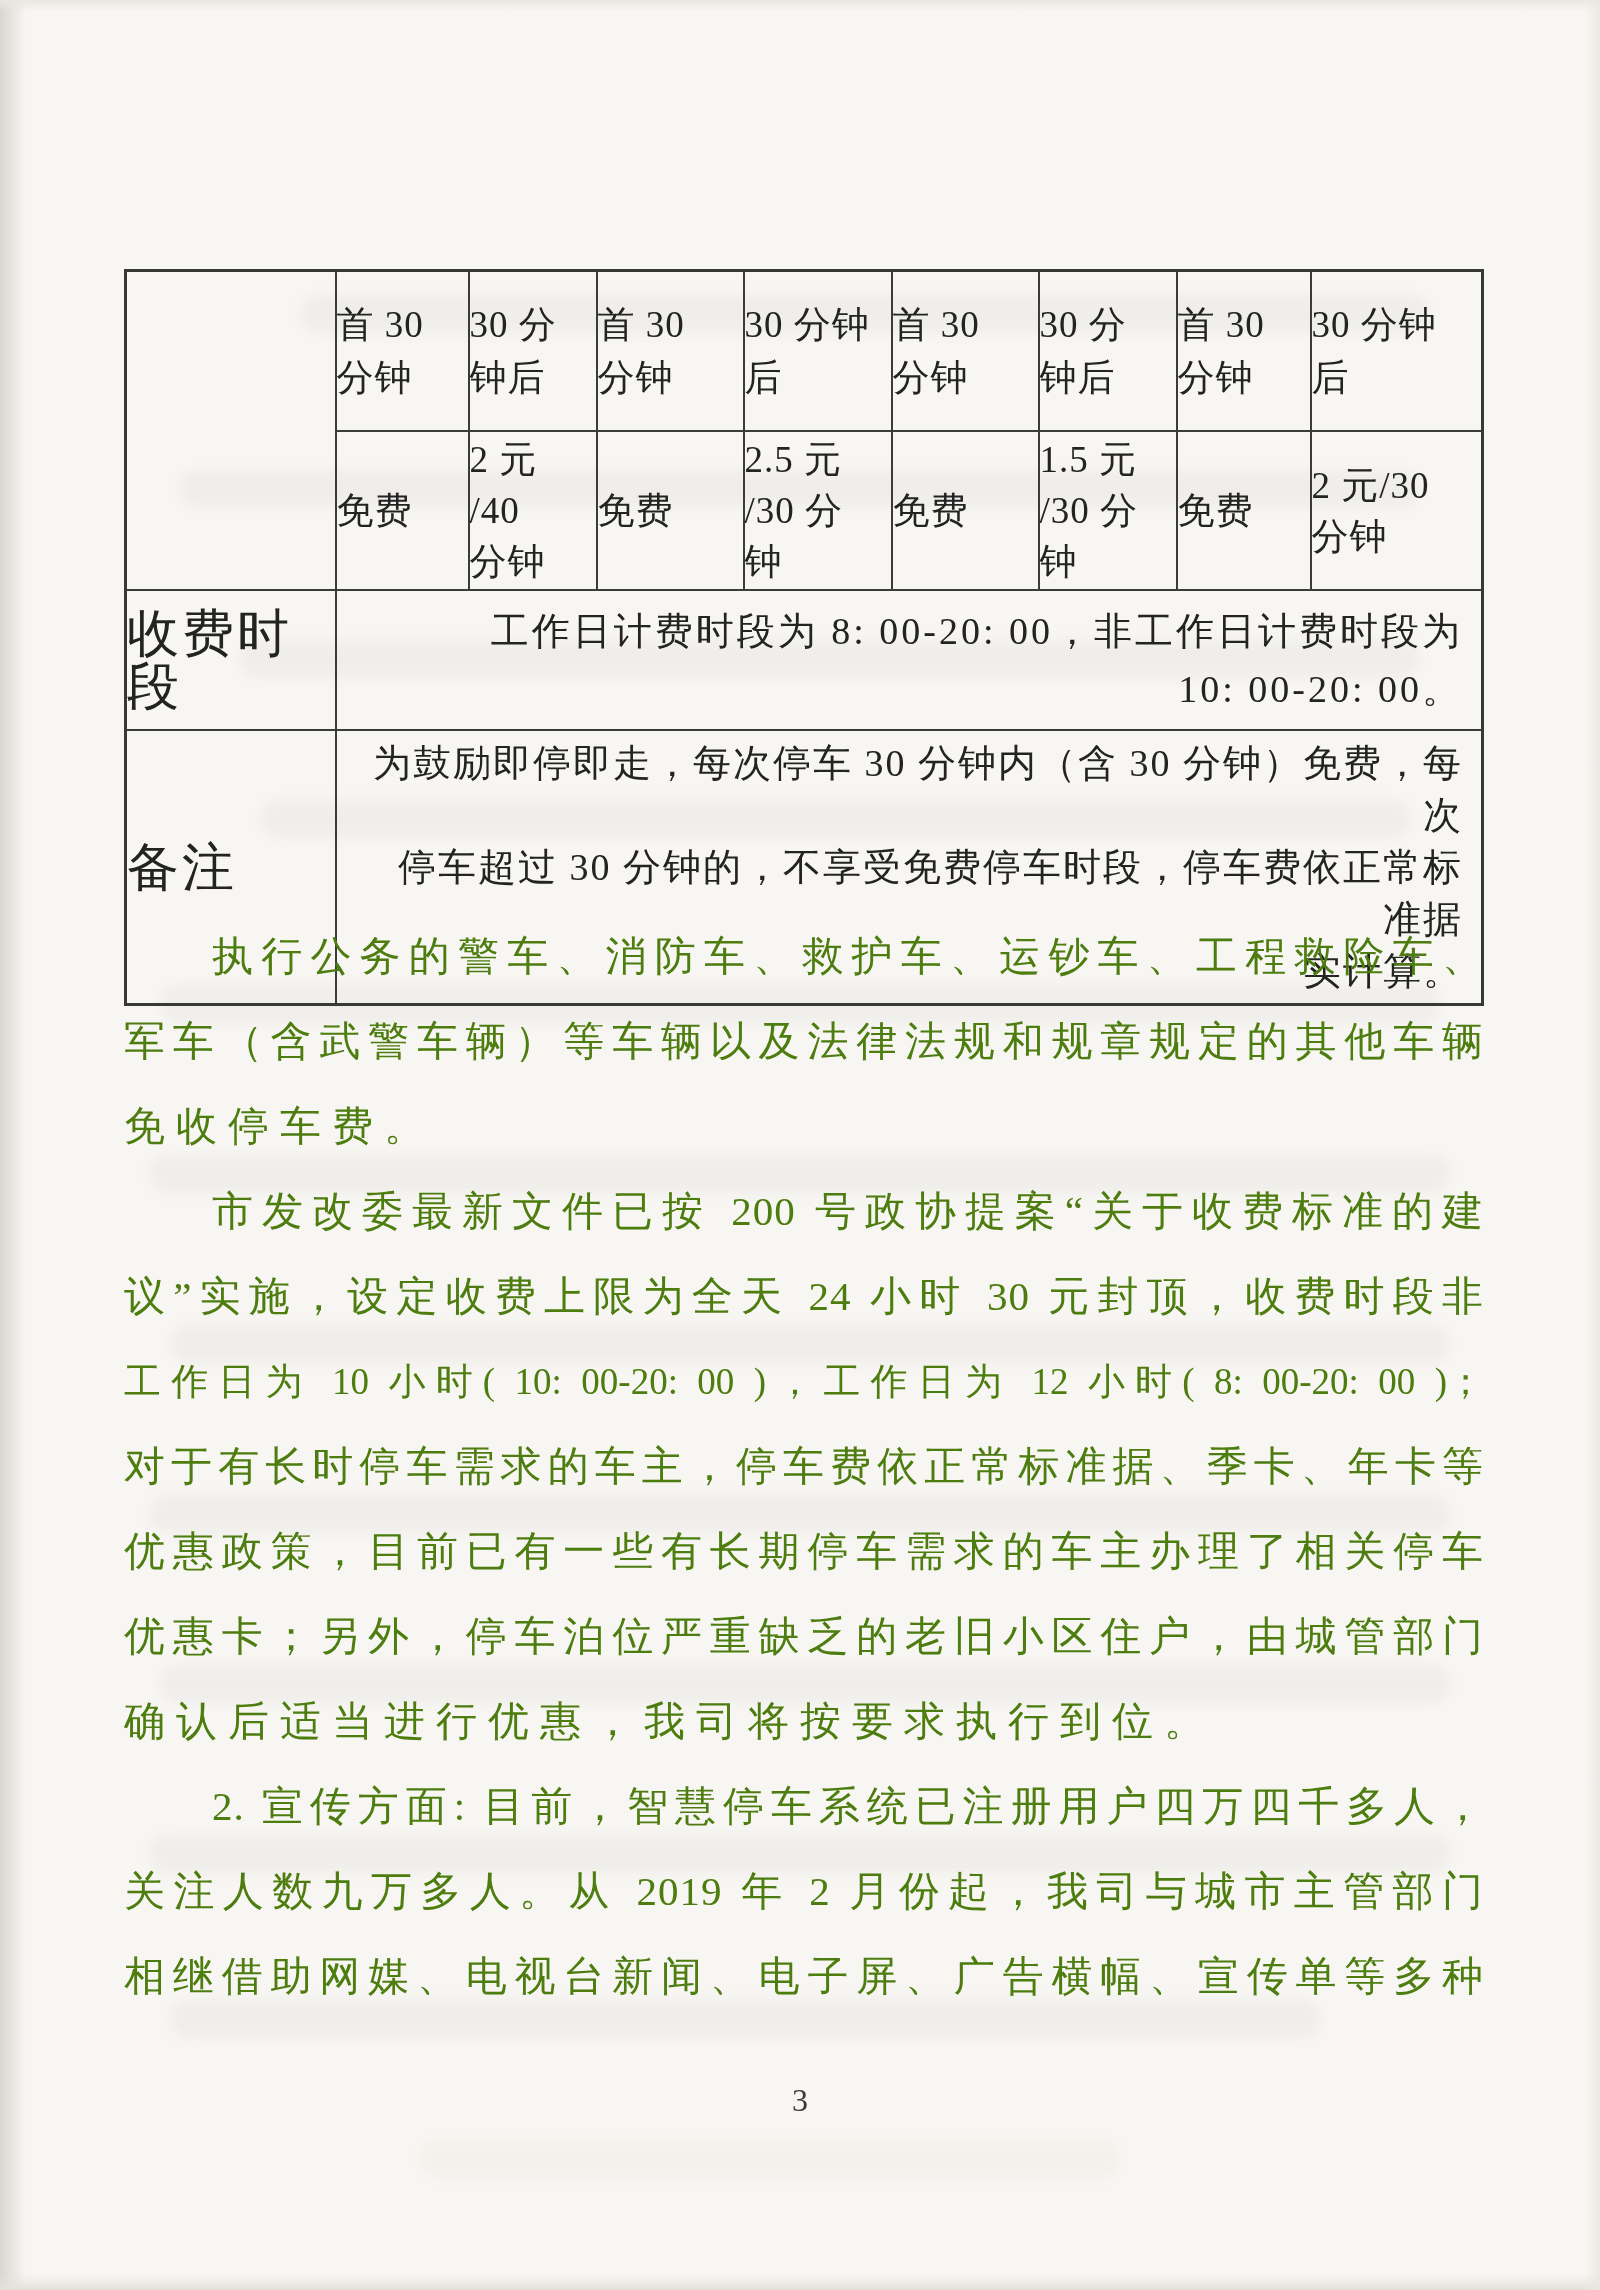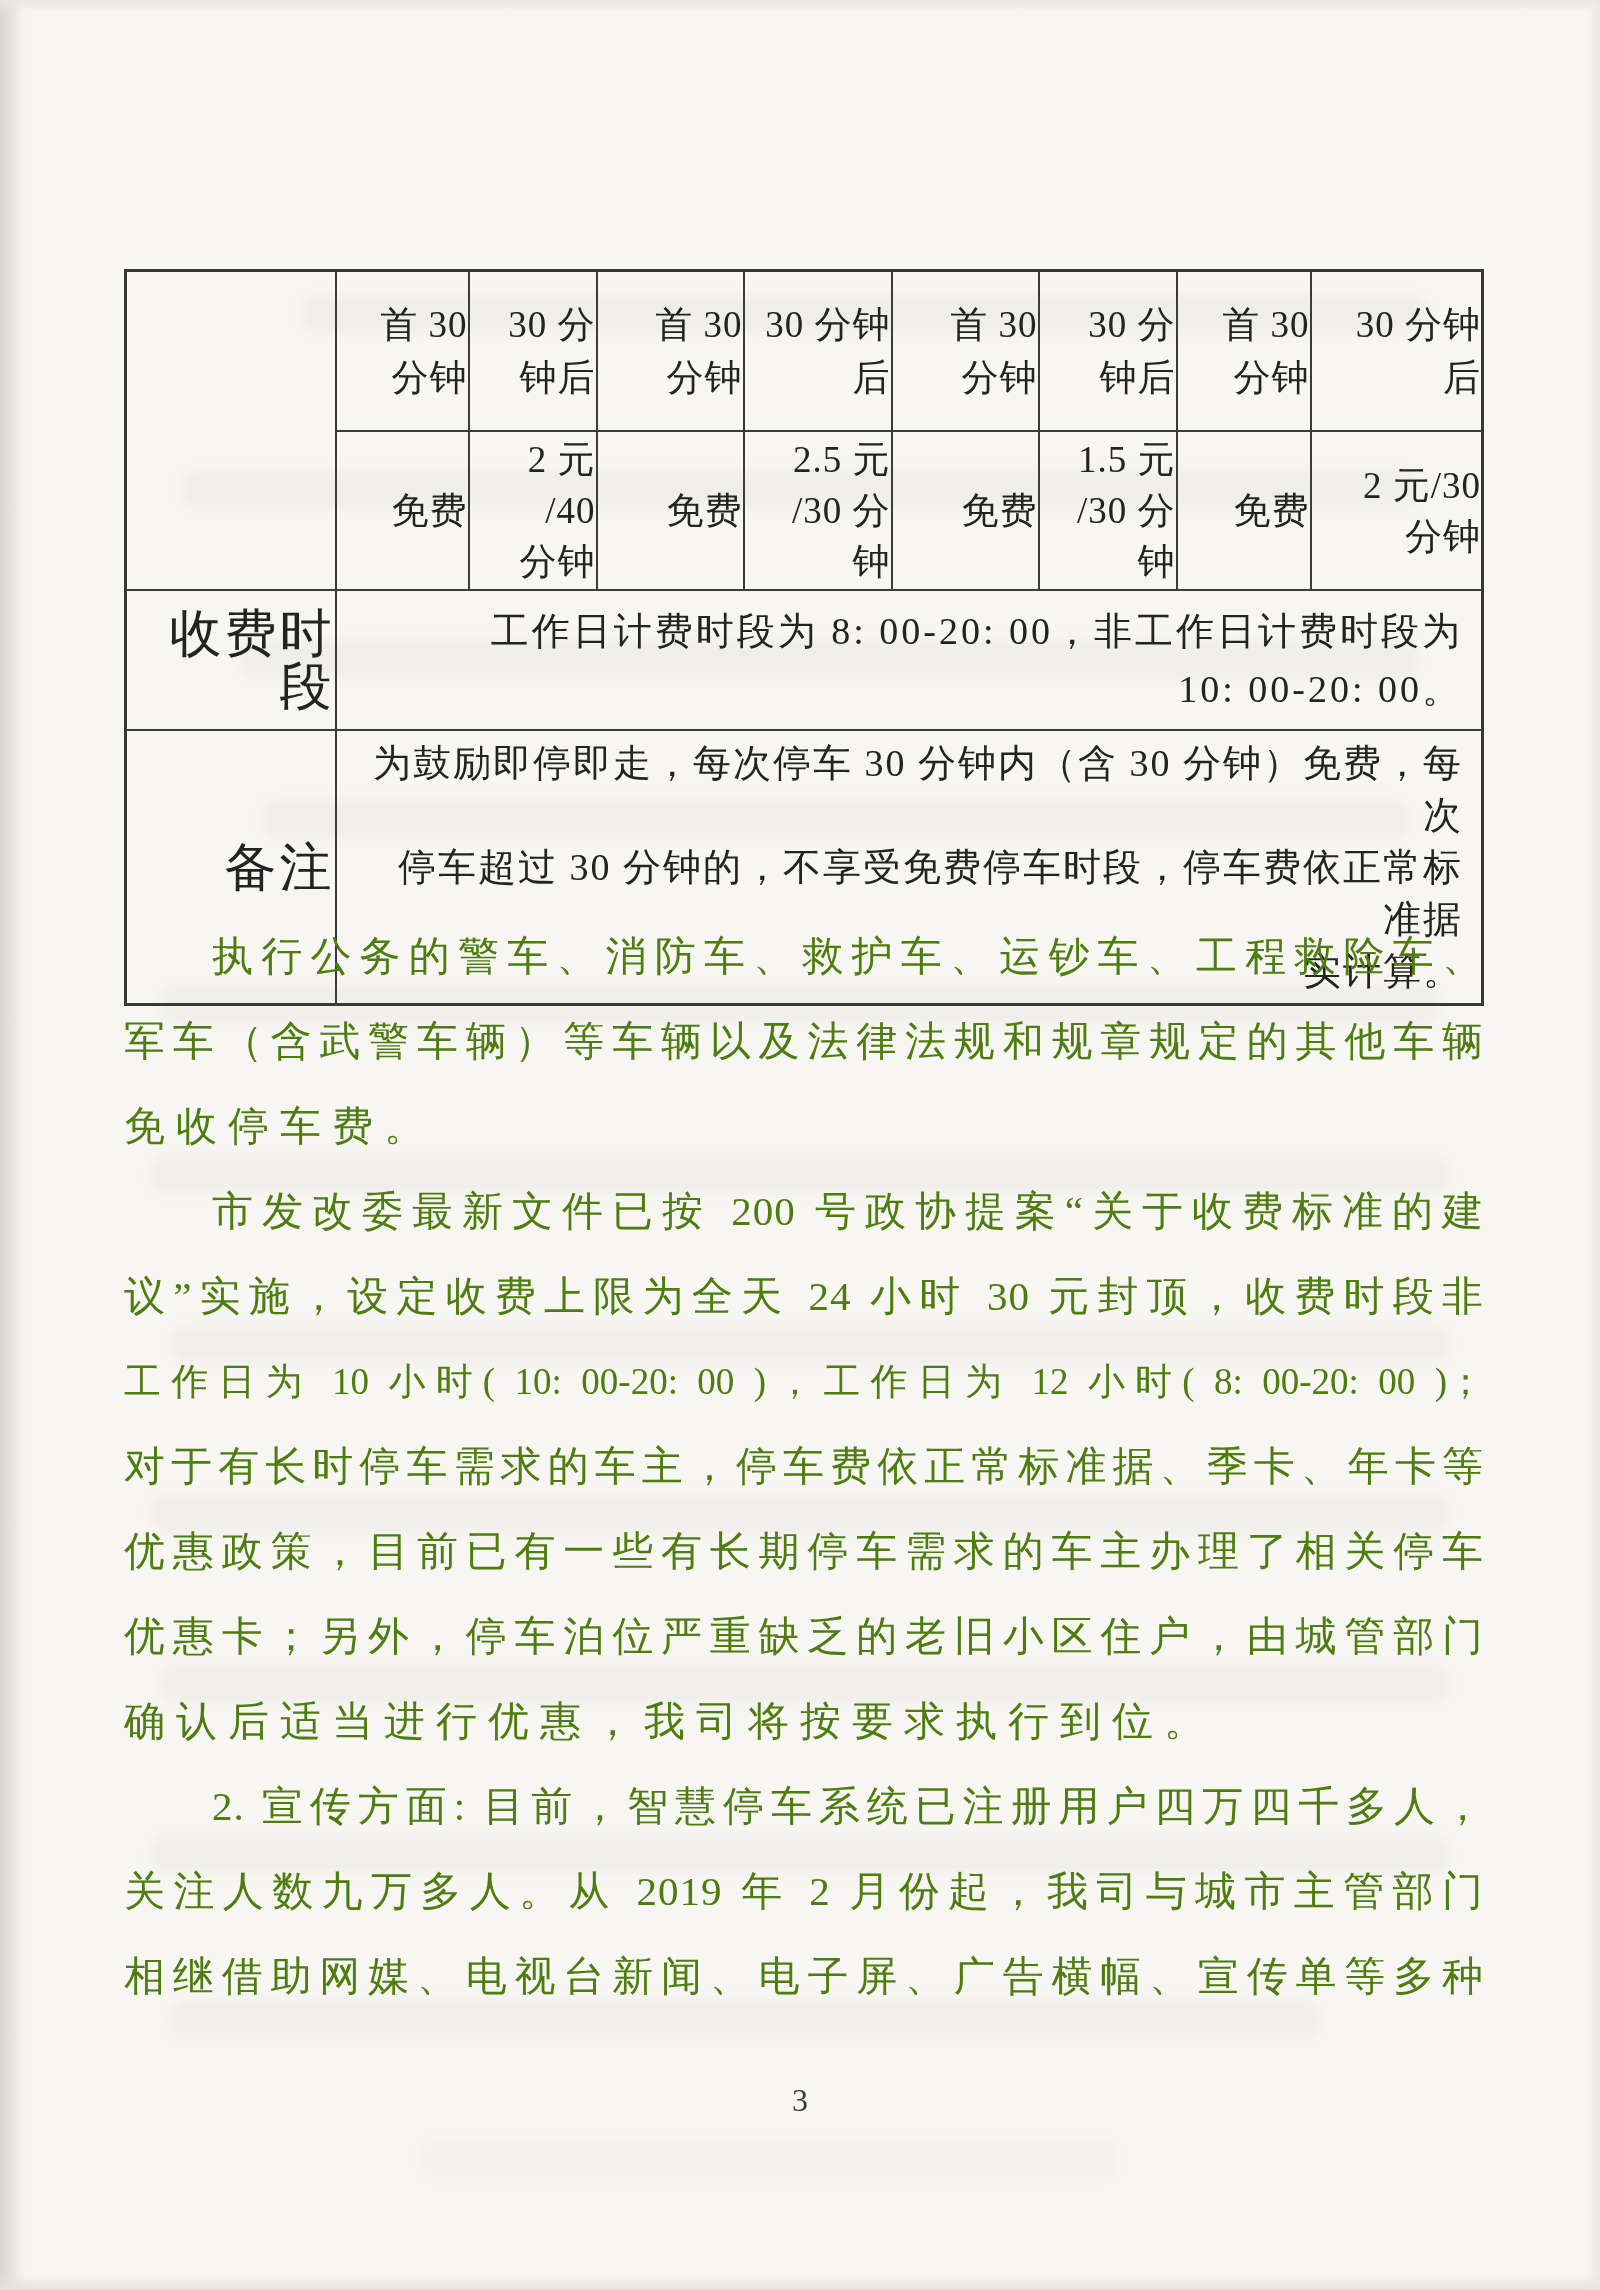--- a/index.html
+++ b/index.html
@@ -41,21 +41,21 @@
 
   
   table.fee-table{
     position:absolute;left:124px;top:269px;
     border-collapse:collapse;table-layout:fixed;
     border:3px solid #383838;
   }
   .fee-table td{
     border:2px solid #3b3b3b;
     padding:0;
-    text-align:right;vertical-align:middle;
+    text-align:left;vertical-align:middle;
     font-size:37px;line-height:53px;
     white-space:pre-line;
     letter-spacing:1px;
     color:#232323;
   }
   .fee-table tr.r-head td{height:158px;}
   .fee-table tr.r-fee td{height:157px;line-height:51px;}
   .fee-table tr.r-period td{height:126px;}
   .fee-table tr.r-remark td{height:157px;}
   .fee-table td.row-label{font-size:52px;letter-spacing:3px;}

